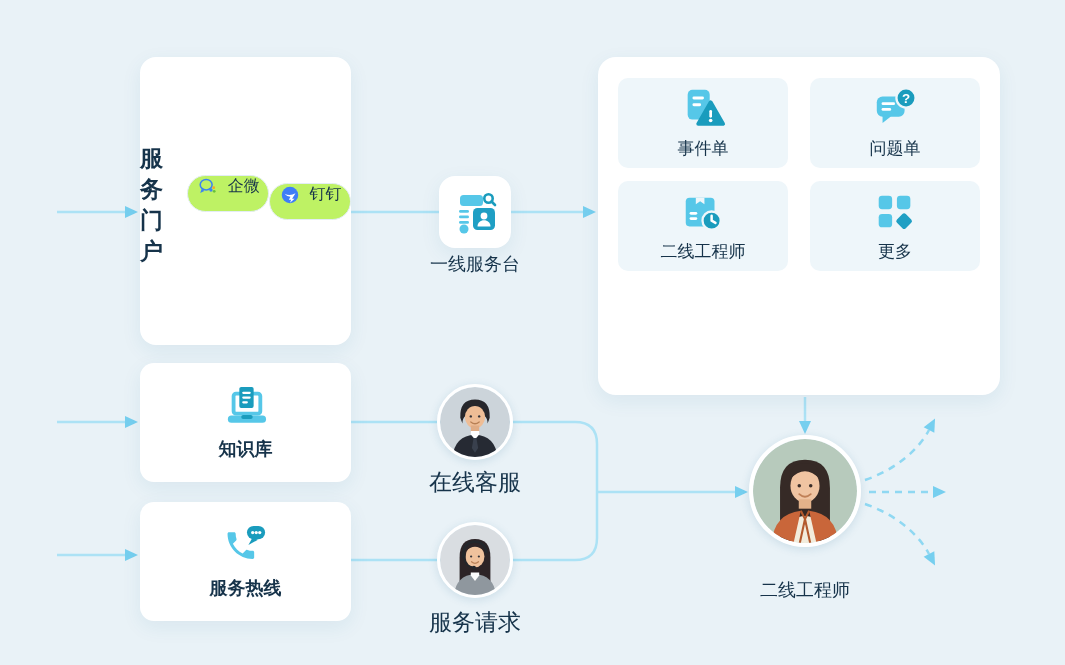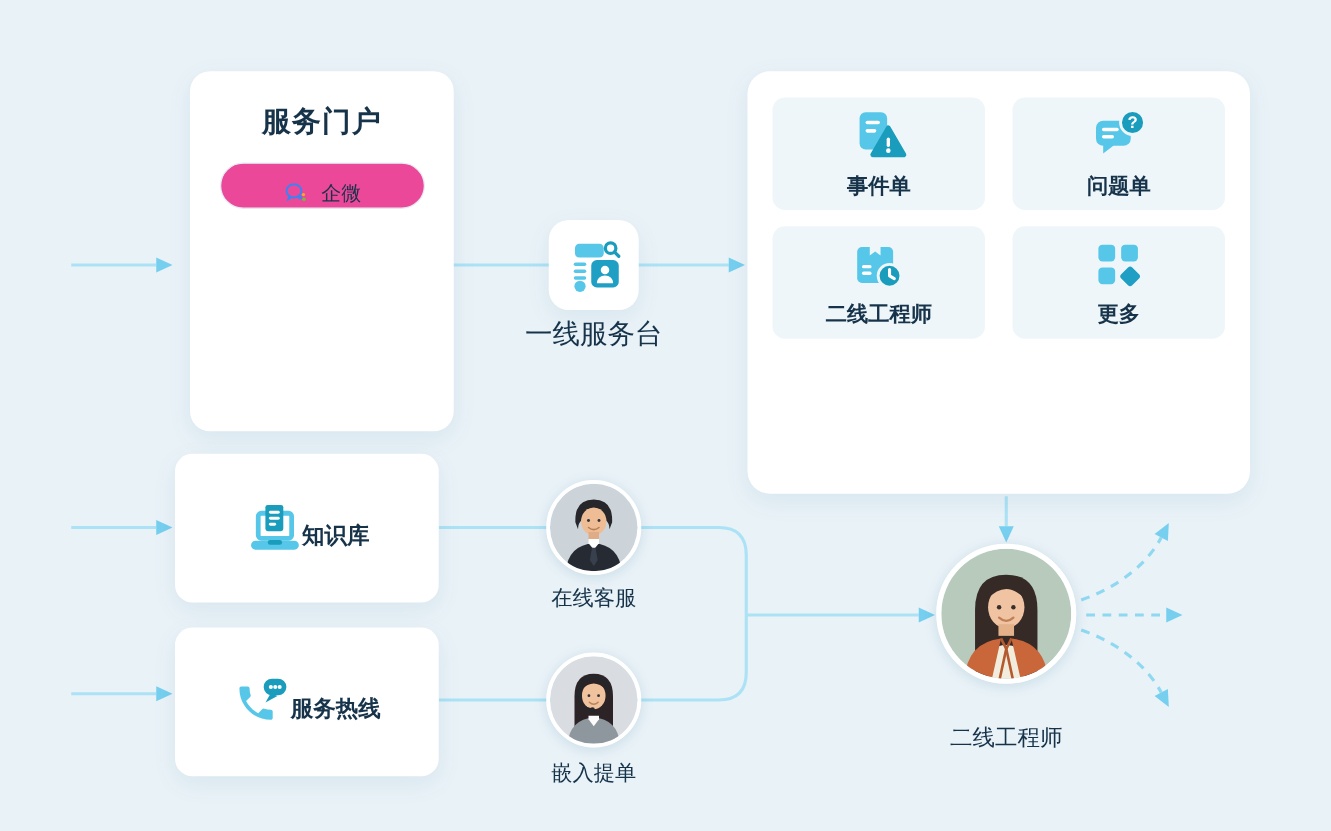--- a/index.html
+++ b/index.html
@@ -7,52 +7,52 @@
     --line:#ace2f5; --dash:#8fd8f2; --head:#76cfef; --tile:#eef6fa; --pillborder:#e3edf4;
   }
   html,body{margin:0;padding:0}
   body{width:1065px;height:665px;position:relative;overflow:hidden;
        background:var(--bg);color:var(--ink);
        font-family:"Liberation Sans","DejaVu Sans",sans-serif;}
   .connectors{position:absolute;left:0;top:0;z-index:0}
   .card{position:absolute;background:#fff;border-radius:16px;
         box-shadow:0 6px 20px rgba(30,100,140,.08);z-index:1}
   
-  .portal{left:152px;top:57px;width:211px;height:288px;display:flex;flex-direction:column;align-items:center}
+  .portal{left:140px;top:57px;width:211px;height:288px;display:flex;flex-direction:row;align-items:center}
   .portal-title{font-size:23px;font-weight:bold;margin:25px 0 17px 0;letter-spacing:1px}
   .pill{width:164px;height:37px;border:1px solid var(--pillborder);border-radius:19px;
-        background:#ec4899;display:flex;align-items:flex-end;justify-content:center;gap:9px;
+        background:#bef264;display:flex;align-items:flex-start;justify-content:center;gap:9px;
         margin-bottom:16px;box-sizing:border-box;cursor:pointer}
   .pill:last-child{margin-bottom:0}
   .pill-label{font-size:16px}
   
-  .mini{left:140px;width:211px;height:119px;display:flex;flex-direction:row;align-items:center;justify-content:center;border-radius:14px}
+  .mini{left:140px;width:211px;height:119px;display:flex;flex-direction:column;align-items:center;justify-content:center;border-radius:14px}
   .mini .mini-label{font-size:18px;font-weight:bold;margin-top:10px}
   .knowledge{top:363px}
   .hotline{top:502px}
   
   .frontdesk{left:439px;top:176px;width:72px;height:72px;border-radius:16px;
              display:flex;align-items:center;justify-content:center}
   .frontdesk-label{position:absolute;left:405px;top:252px;width:140px;text-align:center;
-                   font-size:22px;z-index:1}
+                   font-size:18px;z-index:1}
   
   .tickets{left:598px;top:57px;width:404px;height:338px;border-radius:18px;
            display:grid;grid-template-columns:170px 170px;grid-auto-rows:90px;
            gap:13px 22px;padding:21px 20px;box-sizing:content-box;width:362px;height:296px}
   .tile{background:var(--tile);border-radius:10px;display:flex;flex-direction:column;
         align-items:center;justify-content:center;cursor:pointer}
-  .tile-label{font-size:17px;font-weight:bold;margin-top:5px}
+  .tile-label{font-size:17px;font-weight:normal;margin-top:5px}
   
   .avatar{position:absolute;border-radius:50%;border:3px solid #fff;overflow:hidden;z-index:2;
           box-shadow:0 2px 10px rgba(30,100,140,.15)}
   .avatar svg{display:block}
   .av-online{left:437px;top:384px;width:70px;height:70px}
   .av-call{left:437px;top:522px;width:70px;height:70px}
   .av-eng{left:749px;top:435px;width:104px;height:104px;border-width:4px}
-  .av-label{position:absolute;width:160px;text-align:center;font-size:17px;z-index:2}
+  .av-label{position:absolute;width:160px;text-align:center;font-size:23px;z-index:2}
   .lbl-online{left:395px;top:467px}
   .lbl-call{left:395px;top:607px}
   .lbl-eng{left:725px;top:578px;font-size:18px}
 </style>
 </head>
 <body>
 
 <svg class="connectors" width="1065" height="665">
   <defs>
     <marker id="ah" markerUnits="userSpaceOnUse" markerWidth="16" markerHeight="15" refX="1" refY="7" orient="auto">
@@ -83,20 +83,27 @@
     <svg width="22" height="22" viewBox="0 0 48 48">
       <ellipse cx="20" cy="19" rx="13" ry="11.5" fill="none" stroke="#3c83f1" stroke-width="3.4"></ellipse>
       <path d="M10.5 27 L7 37 l9-4.5 z" fill="#3c83f1"></path>
       <circle cx="30.5" cy="30.5" r="3.6" fill="#3c83f1"></circle>
       <circle cx="36.5" cy="25.5" r="3" fill="#f7a823"></circle>
       <circle cx="37.5" cy="33.5" r="3" fill="#67c23a"></circle>
     </svg>
     <span class="pill-label">企微</span>
   </div>
 
+  <div class="pill">
+    <svg width="22" height="22" viewBox="0 0 48 48">
+      <circle cx="24" cy="24" r="18" fill="#3e7ef7"></circle>
+      <path d="M12 21 q12 6 24-1 l-7.5 12 h5.5 l-10 9 2.5-6.5 h-5 l3.5-6.5 q-8-1-13-7z" fill="#fff"></path>
+    </svg>
+    <span class="pill-label">钉钉</span>
+  </div>
 
 
 </div>
 
 <div class="card frontdesk">
   <svg width="48" height="48" viewBox="0 0 48 48">
     <rect x="9" y="7" width="23" height="11" rx="3.5" fill="#56c7e8"></rect>
     <circle cx="37.5" cy="10.5" r="4.2" fill="none" stroke="#1a9cbd" stroke-width="2.6"></circle>
     <path d="M40.5 13.5 l3.5 3.5" stroke="#1a9cbd" stroke-width="2.6" stroke-linecap="round"></path>
     <rect x="8" y="22" width="10" height="2.8" rx="1.4" fill="#56c7e8"></rect>
@@ -212,21 +219,21 @@
     <circle cx="55.5" cy="45" r="1.6" fill="#33333a"></circle>
     <path d="M45 52.5 q5 4.5 10 0" stroke="#bb8258" stroke-width="1.7" fill="none" stroke-linecap="round"></path>
     <path d="M33.5 40 a16.5 16.5 0 0 1 33 0" stroke="#23262b" stroke-width="3.4" fill="none"></path>
     <rect x="31" y="38" width="5.5" height="10" rx="2.7" fill="#23262b"></rect>
     <path d="M34 47 q2 12 13 13.5" stroke="#23262b" stroke-width="2.4" fill="none" stroke-linecap="round"></path>
     <circle cx="48.5" cy="61" r="2.8" fill="#23262b"></circle>
     <path d="M20 100 q3-28 30-30 q27 2 30 30 z" fill="#8f979e"></path>
     <path d="M44 72 l6 8 6-8 v-4 h-12 z" fill="#fcfcfc"></path>
   </svg>
 </div>
-<div class="av-label lbl-call">嵌入提单</div>
+<div class="av-label lbl-call">服务请求</div>
 
 <div class="avatar av-eng">
   <svg width="104" height="104" viewBox="0 0 100 100">
     <circle cx="50" cy="50" r="50" fill="#b7cabc"></circle>
     <path d="M26 98 V47 q0-27 24-27 q24 0 24 27 v51 z" fill="#362a26"></path>
     <ellipse cx="50" cy="45" rx="14" ry="16" fill="#f0c4a2"></ellipse>
     <path d="M35 39 q1-16 15-16 q14 0 15 16 q-8-8-15-8 t-15 8 z" fill="#362a26"></path>
     <circle cx="44.5" cy="45" r="1.7" fill="#3a2e2a"></circle>
     <circle cx="55.5" cy="45" r="1.7" fill="#3a2e2a"></circle>
     <path d="M44.5 53 q5.5 5 11 0" stroke="#c08057" stroke-width="1.8" fill="none" stroke-linecap="round"></path>

